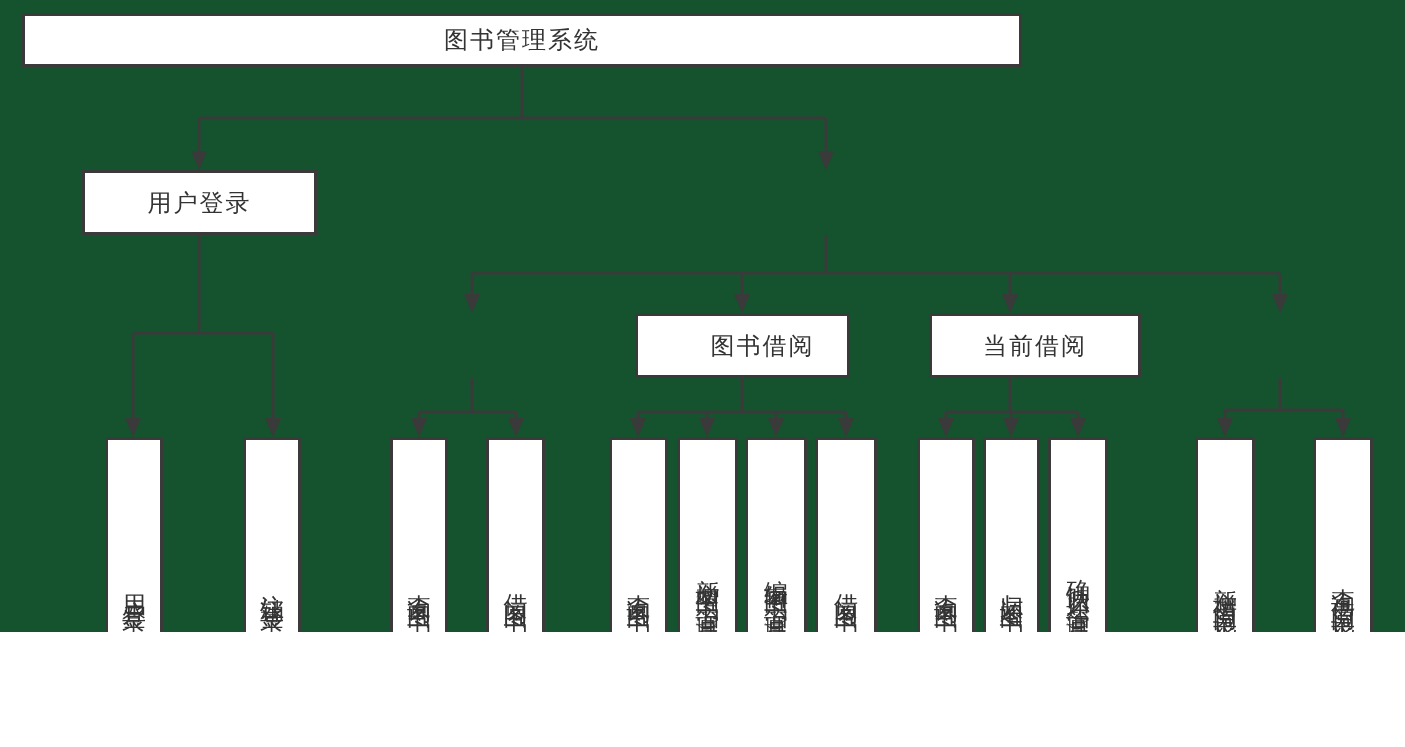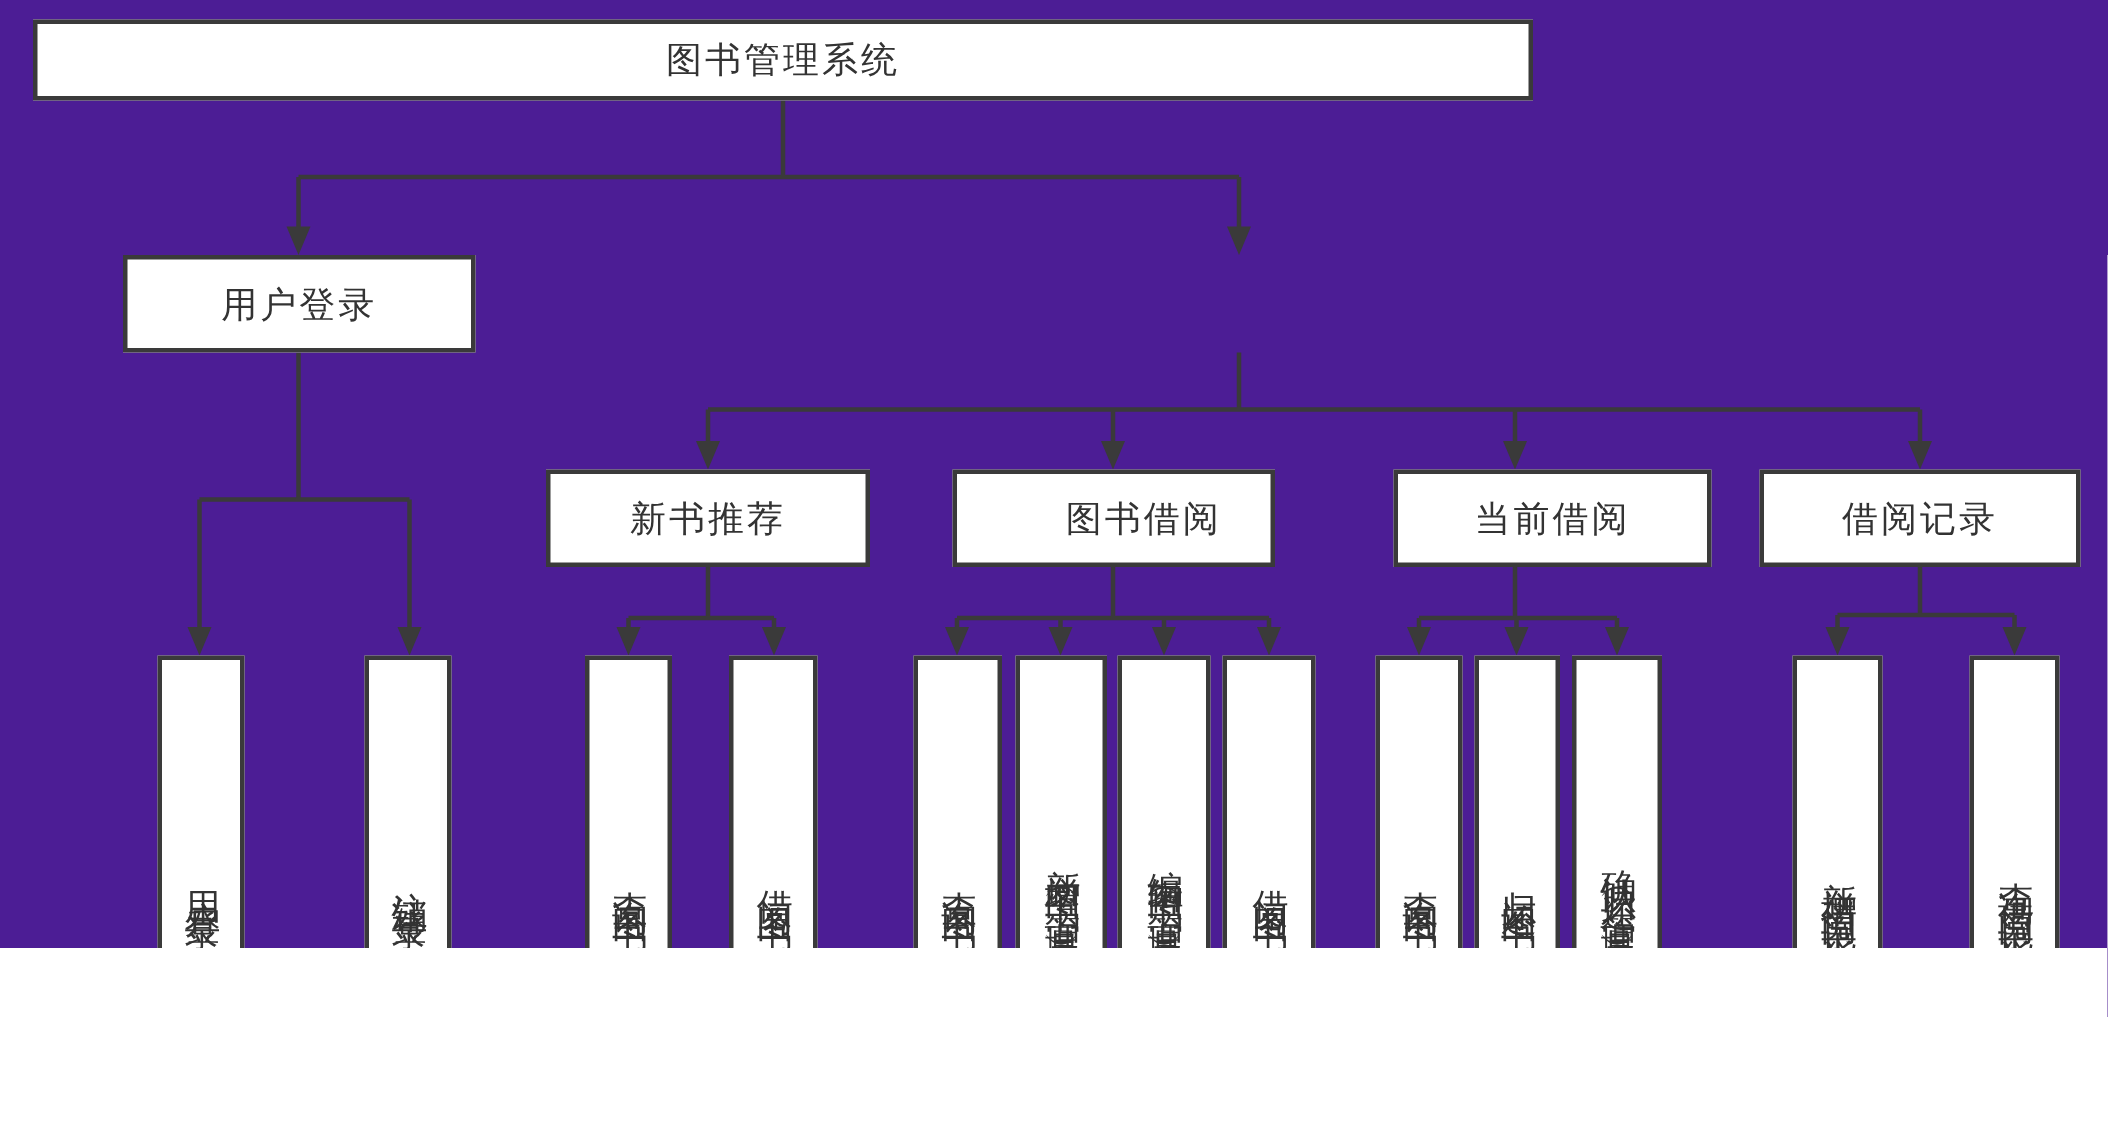--- a/index.html
+++ b/index.html
@@ -5,21 +5,21 @@
   html, body {
     margin: 0;
     padding: 0;
     background: #ffffff;
     font-family: "Liberation Sans", "DejaVu Sans", sans-serif;
   }
   .stage {
     position: relative;
     width: 1405px;
     height: 632px;
-    background: #4c1d95;
+    background: #14532d;
     overflow: hidden;
   }
   .wires {
     position: absolute;
     left: 0; top: 0;
     width: 1405px;
     height: 747px;
     z-index: 1;
   }
   .node {
@@ -119,24 +119,22 @@
       <path class="wire" d="M1280 378 V410 M1225 410 H1343 M1225 410 V419 M1343 410 V419"></path>
       <polygon class="head" points="1217,418 1233,418 1225,437"></polygon>
       <polygon class="head" points="1335,418 1351,418 1343,437"></polygon>
     </g>
   </svg>
 
   <div class="node hnode" style="left:22px; top:13px; width:1000px; height:54px;">图书管理系统</div>
 
   <div class="node hnode" style="left:82px; top:170px; width:235px; height:65px;">用户登录</div>
 
-  <div class="node hnode" style="left:364px; top:313px; width:216px; height:65px;">新书推荐</div>
   <div class="node hnode" style="left:635px; top:313px; width:215px; height:65px;padding-left:40px;">图书借阅</div>
   <div class="node hnode" style="left:905px; top:313px; width:212px; height:65px;margin-left:24px;">当前借阅</div>
-  <div class="node hnode" style="left:1173px; top:313px; width:214px; height:65px;">借阅记录</div>
 
   <div class="node vnode" style="left:105px; width:58px;">用户登录</div>
   <div class="node vnode" style="left:243px; width:58px;">注销登录</div>
 
   <div class="node vnode" style="left:390px; width:58px;">查询图书</div>
   <div class="node vnode" style="left:486px; width:59px;">借阅图书</div>
 
   <div class="node vnode" style="left:609px; width:59px;">查询图书</div>
   <div class="node vnode" style="left:677px; width:61px;">新增图书（管理员）</div>
   <div class="node vnode" style="left:745px; width:62px;">编辑图书（管理员）</div>

